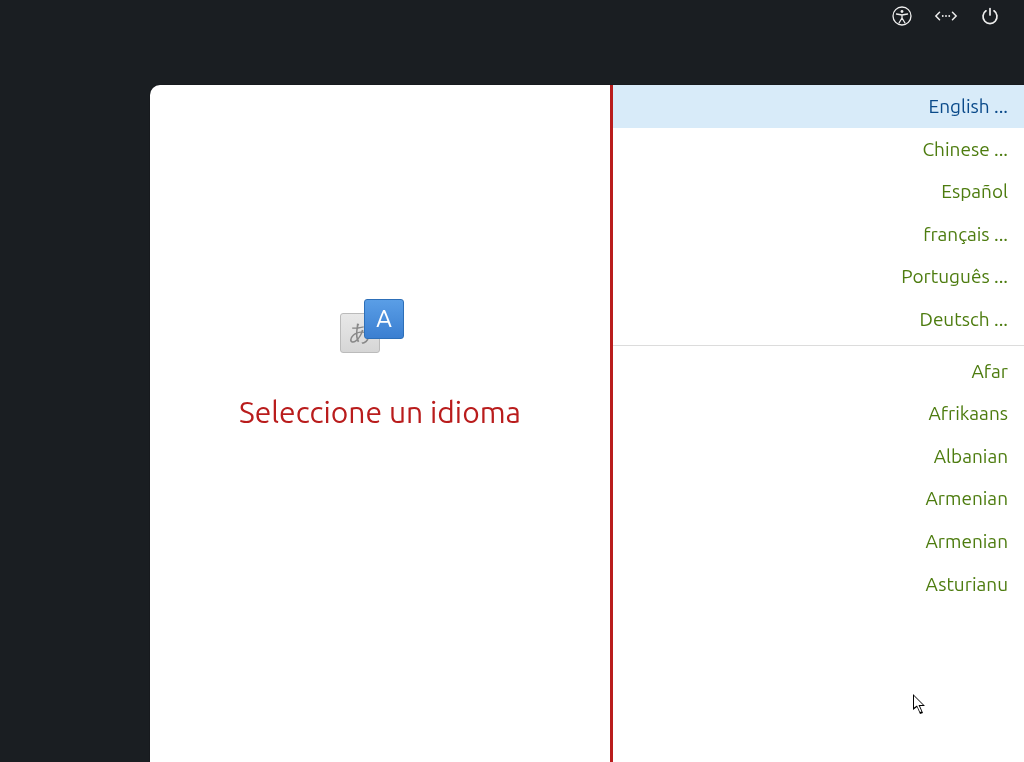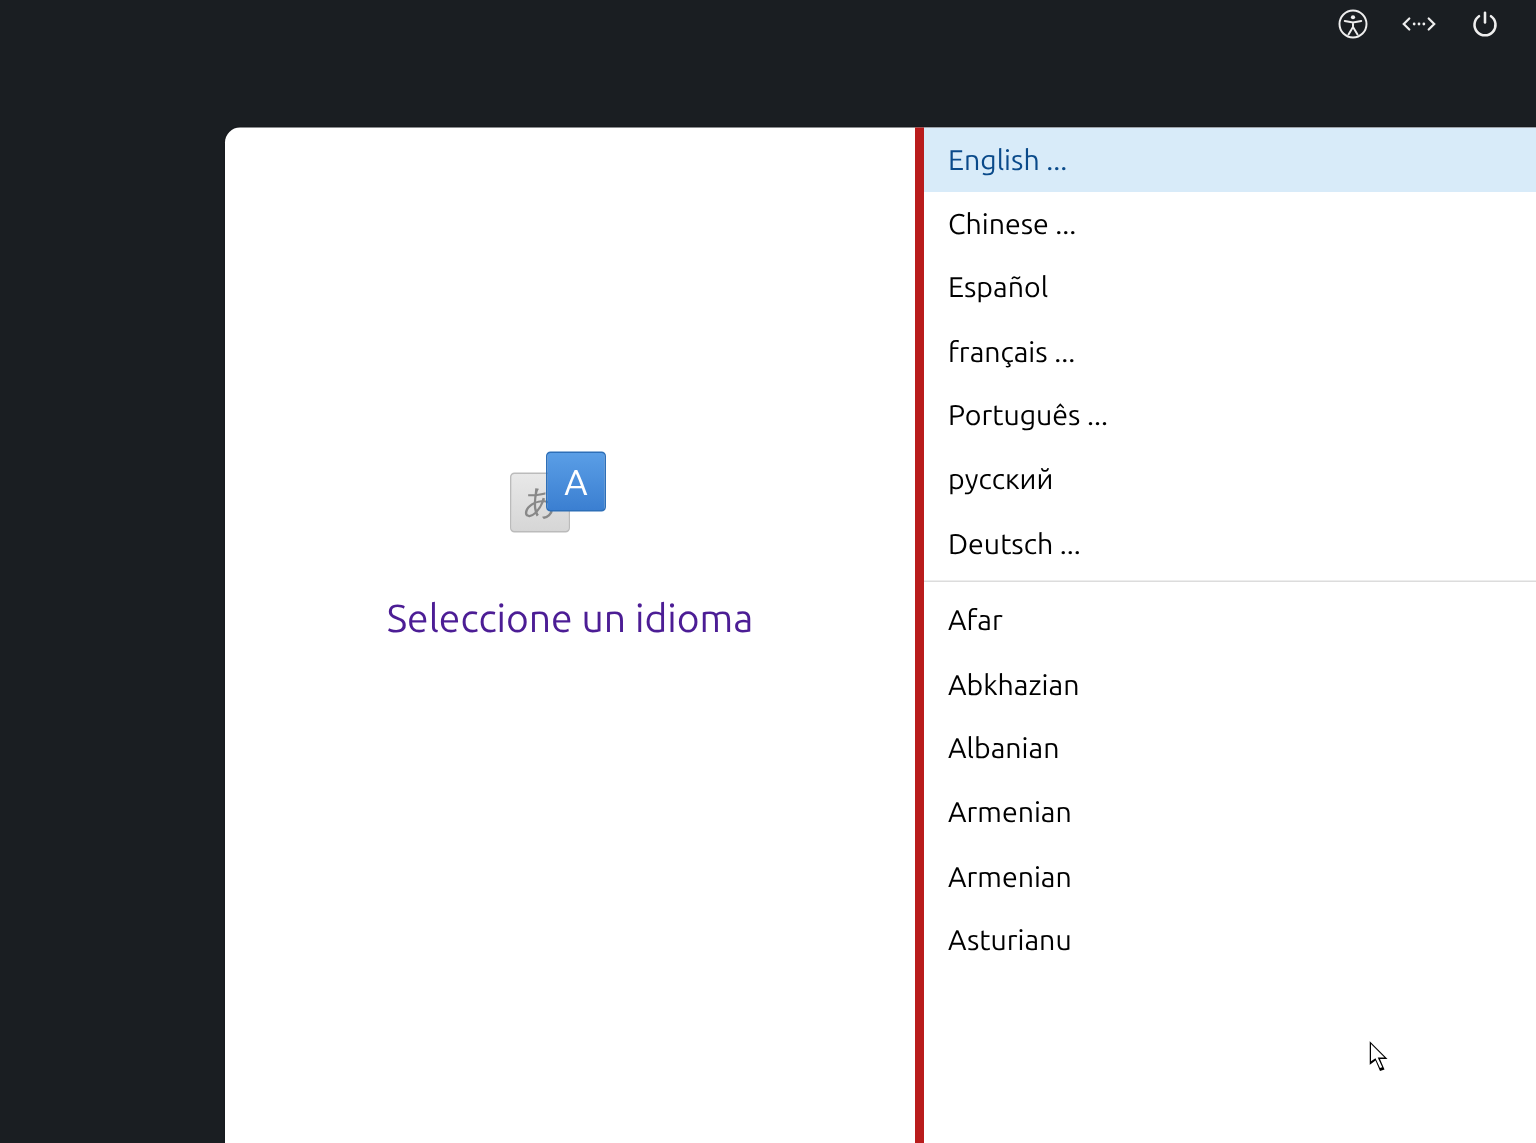--- a/index.html
+++ b/index.html
@@ -87,40 +87,41 @@
       border: 1px solid #2d6fb8;
       border-radius: 3px;
       display: flex;
       align-items: center;
       justify-content: center;
       color: #fff;
       font-size: 24px;
       font-weight: 400;
     }
     .prompt {
-      font-size: 26px;
-      color: #4c1d95;
+      font-size: 30px;
+      color: #b91c1c;
       font-weight: 400;
     }
     .right-pane {
       flex: 1;
-      border-left: 6px solid #b91c1c;
+      border-left: 3px solid #b91c1c;
       overflow: hidden;
       display: flex;
       flex-direction: column;
+      text-align: right;
     }
     .lang-list {
       list-style: none;
       overflow-y: auto;
       flex: 1;
     }
     .lang-item {
       padding: 8px 16px;
       font-size: 19px;
-      color: #000000;
+      color: #4d7c0f;
       cursor: pointer;
       line-height: 1.4;
     }
     .lang-item.selected {
       background: #d8ebf9;
       color: #0a4a8a;
     }
     .divider {
       border: none;
       border-top: 1px solid #dcdcdc;
@@ -171,25 +172,24 @@
     <div class="prompt">Seleccione un idioma</div>
   </div>
 
   <div class="right-pane">
     <ul class="lang-list">
       <li class="lang-item selected">English ...</li>
       <li class="lang-item">Chinese ...</li>
       <li class="lang-item">Español</li>
       <li class="lang-item">français ...</li>
       <li class="lang-item">Português ...</li>
-      <li class="lang-item">русский</li>
       <li class="lang-item">Deutsch ...</li>
       <hr class="divider">
       <li class="lang-item">Afar</li>
-      <li class="lang-item">Abkhazian</li>
+      <li class="lang-item">Afrikaans</li>
       <li class="lang-item">Albanian</li>
       <li class="lang-item">Armenian</li>
       <li class="lang-item">Armenian</li>
       <li class="lang-item">Asturianu</li>
 
     </ul>
   </div>
 </div>
 
 <svg class="cursor" viewBox="0 0 16 22" style="left:913px; top:694px;">

